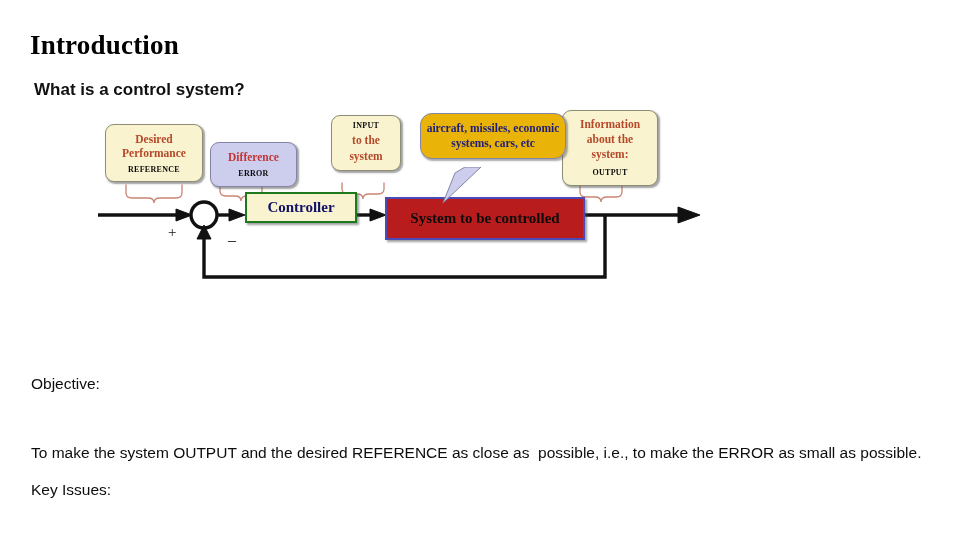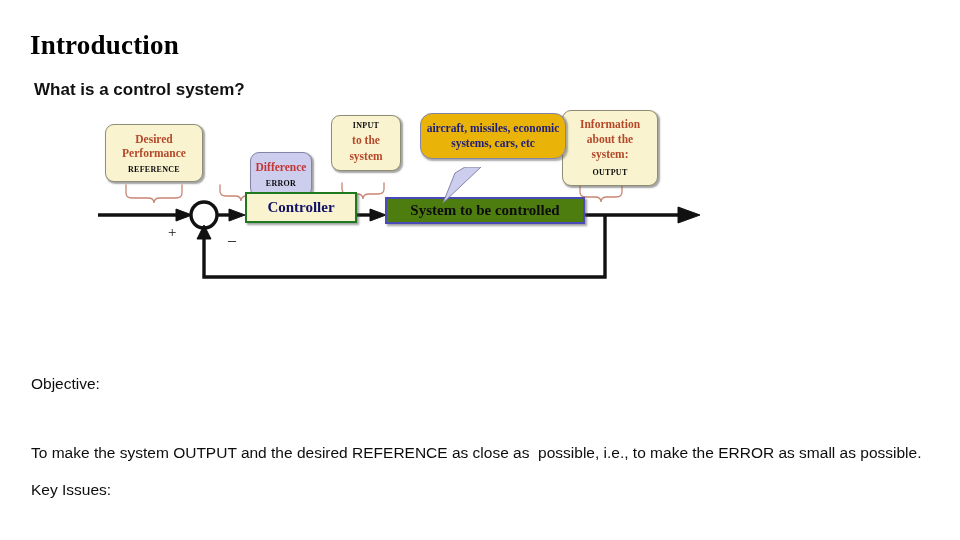--- a/index.html
+++ b/index.html
@@ -86,21 +86,21 @@
 
   
   #callout-reference {
     left: 25px; top: 19px; width: 98px; padding-top: 7px; padding-bottom: 5px;
   }
   #callout-reference .ln:nth-child(1),
   #callout-reference .ln:nth-child(2) { font-size: 11.5px; line-height: 14px; }
   #callout-reference .ln:nth-child(3) { font-size: 11px; line-height: 16px; }
 
   #callout-error {
-    left: 130px; top: 47px; width: 62px; padding-top: 7px; padding-bottom: 6px; margin-left: 40px;
+    left: 130px; top: 37px; width: 87px; padding-top: 7px; padding-bottom: 6px;
   }
   #callout-error .ln:nth-child(1) { font-size: 11.5px; line-height: 14px; }
   #callout-error .ln:nth-child(2) { font-size: 11px; line-height: 16px; }
 
   #callout-input {
     left: 251px; top: 10px; width: 70px; padding-bottom: 6px;
   }
   #callout-input .ln { font-size: 11.5px; line-height: 16px; }
 
   #callout-information {
@@ -148,22 +148,22 @@
     box-shadow: 2px 2px 2px rgba(80,80,80,0.55);
   }
   #block-controller {
     left: 165px; top: 87px; width: 112px; height: 31px;
     background: #f9f4cf;
     border: 2px solid #1f7a1f;
     font-size: 15px;
     color: #111166;
   }
   #block-plant {
-    left: 305px; top: 92px; width: 200px; height: 27px;
-    background: #4d7c0f;
+    left: 305px; top: 92px; width: 200px; height: 43px;
+    background: #b91c1c;
     border: 2px solid #4a4ab8;
     font-size: 15px;
   }
 
   
   .body-block {
     position: absolute;
     font-family: "Liberation Sans", sans-serif;
     font-size: 15.5px;
     line-height: 23px;

